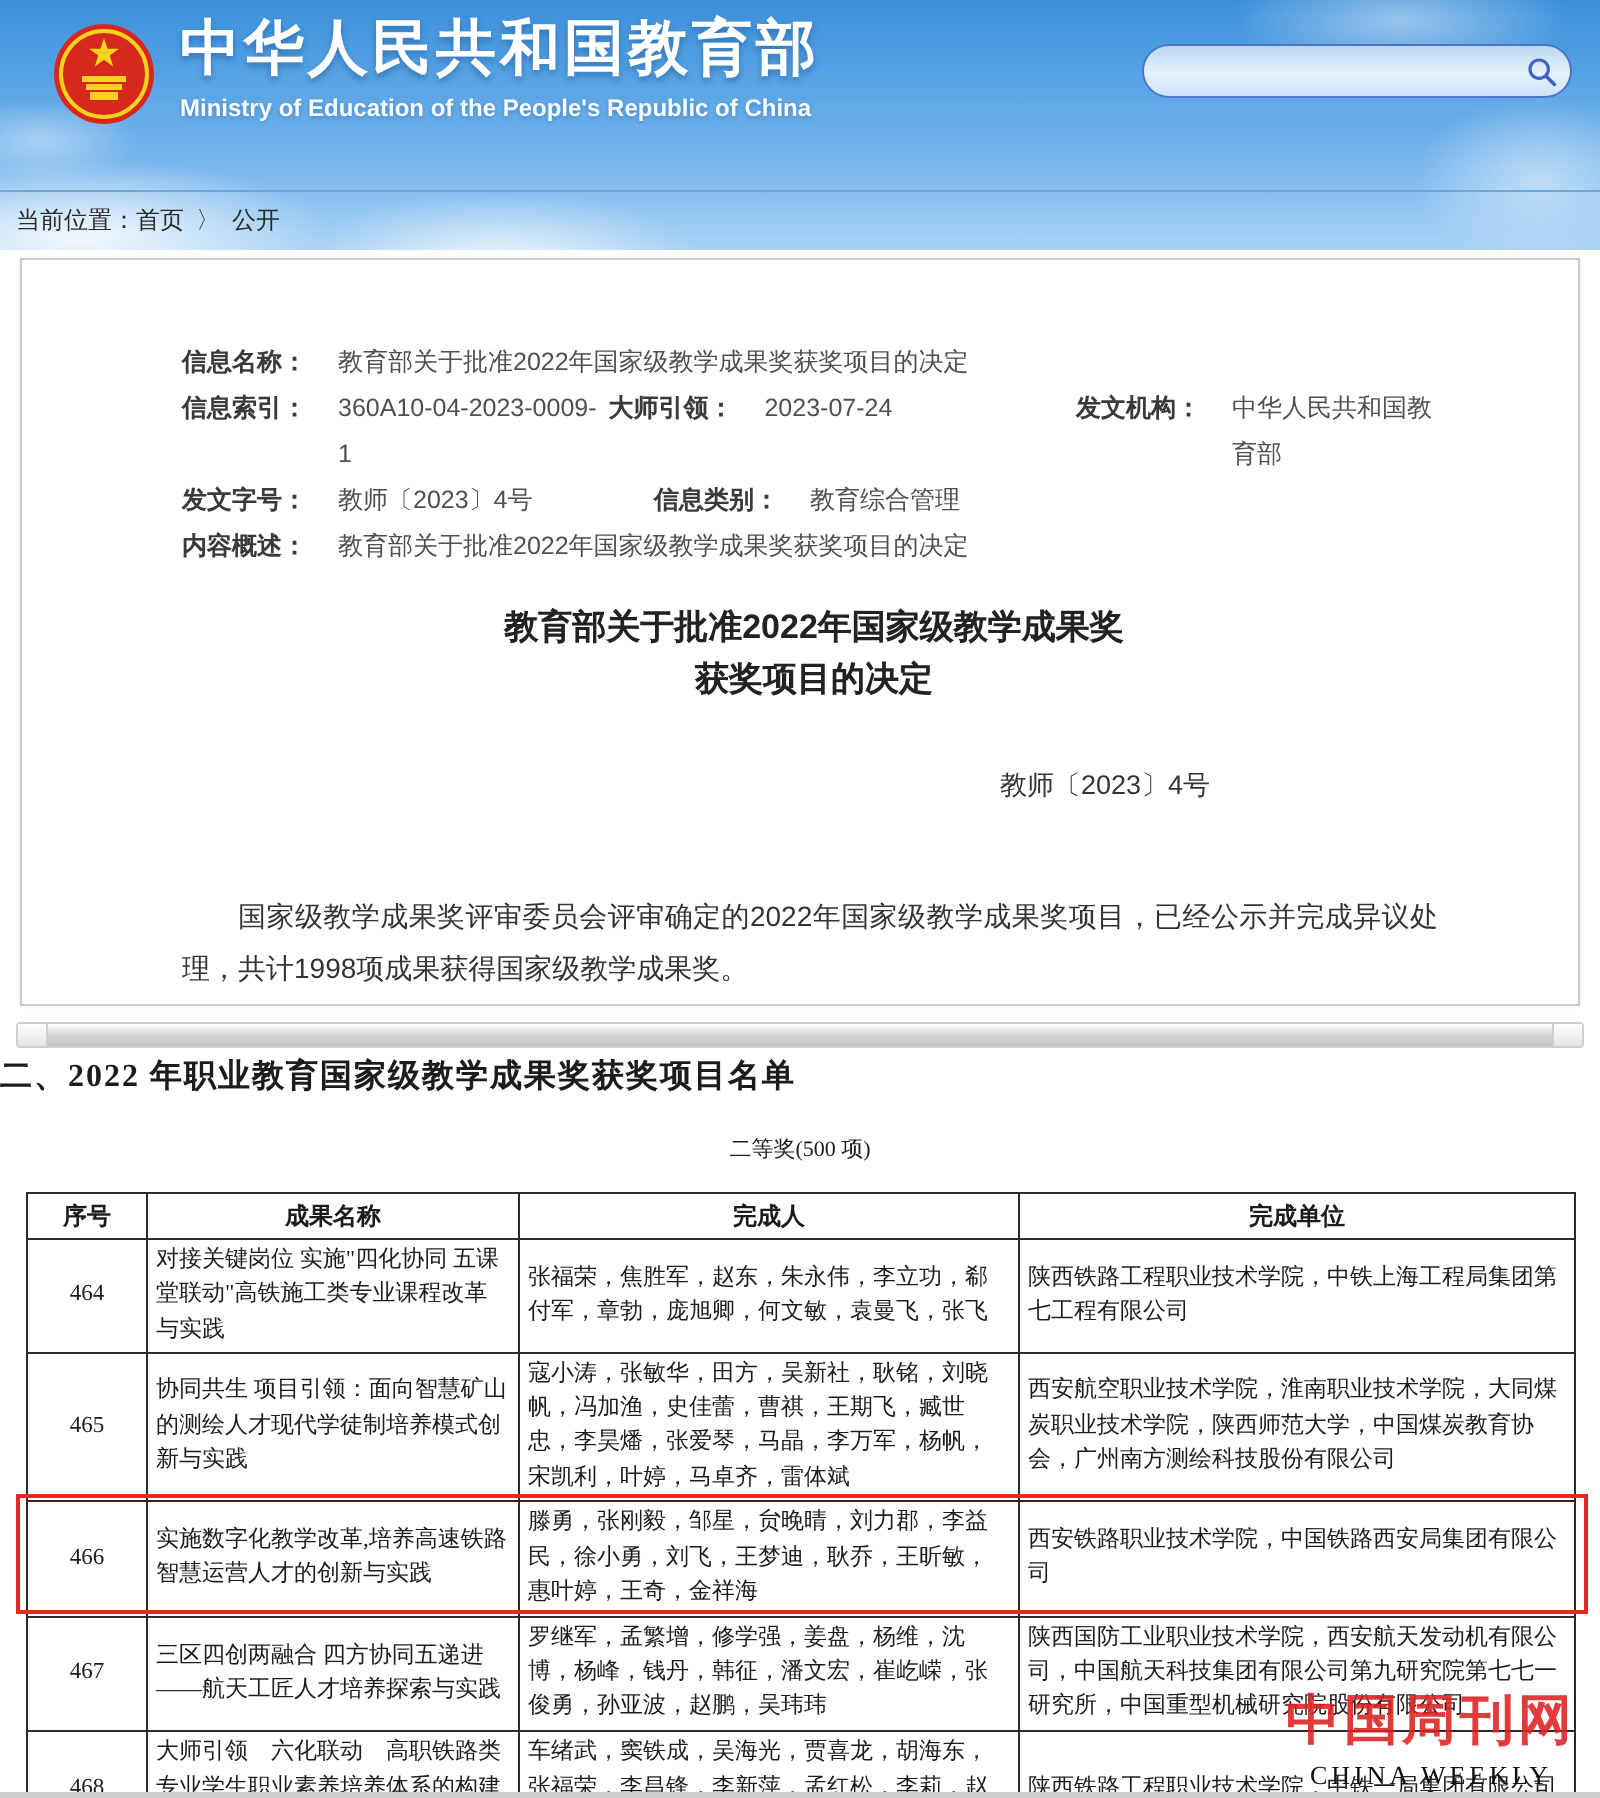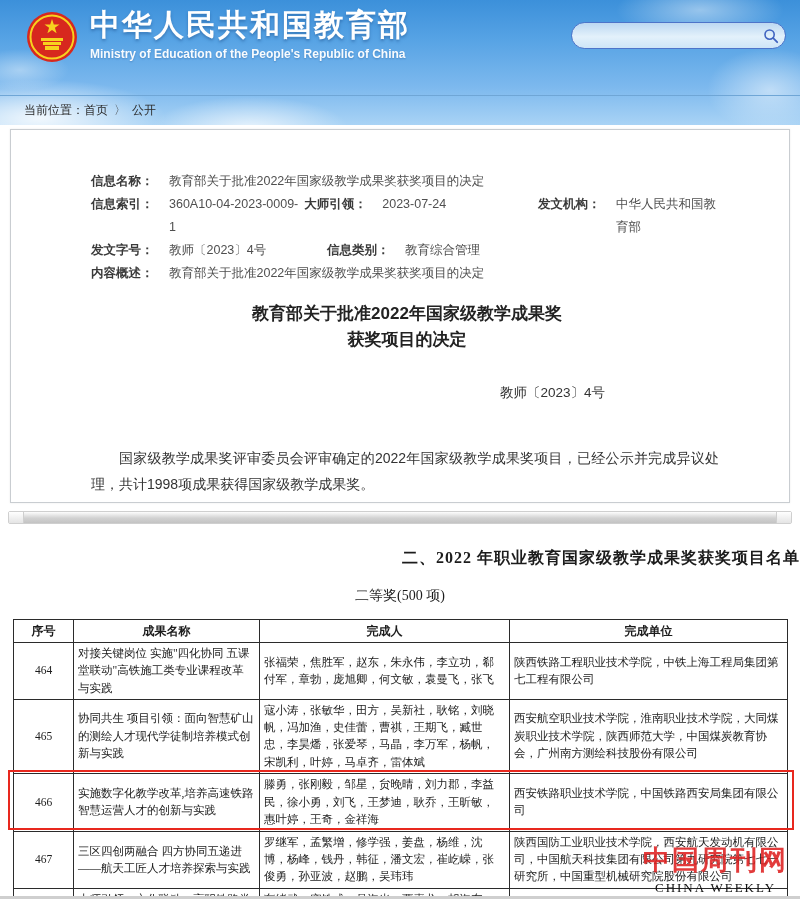--- a/index.html
+++ b/index.html
@@ -26,21 +26,21 @@
   .searchbox { margin-left:auto; margin-top:14px; width:215px; height:27px;
      border:1px solid #4d74c9; border-radius:14px;
      background:linear-gradient(180deg,#bcd8f2,#e3f1fb 55%,#cde5f7);
      display:flex; align-items:center; padding:0 6px 0 12px; }
   .searchbox input { flex:1; border:none; outline:none; background:transparent;
      font-size:12px; color:#336; height:20px; }
   .search-icon { width:16px; height:16px; flex:0 0 auto; }
 
   .crumb-bar { position:absolute; left:0; right:0; bottom:0; height:30px;
      border-top:1px solid #6fa6d6; display:flex; align-items:center;
-     padding-left:24px; font-size:12px; color:#2a2a2a; }
+     padding-left:8px; font-size:12px; color:#2a2a2a; }
   .crumb-bar a { color:#2a2a2a; text-decoration:none; }
   .crumb-sep { margin:0 6px; color:#444; }
 
   
   .panel { margin:4px 10px 0 10px; height:374px; background:#fff;
      border:1px solid #c9cdd1; box-shadow:0 0 2px rgba(0,0,0,.08);
      padding:40px 66px 0 80px; overflow:hidden; }
   .meta-row { display:flex; font-size:12.5px; line-height:23px; color:#4a4a4a; }
   .meta-label { font-weight:bold; color:#3a3a3a; flex:0 0 auto; }
   .meta-val { color:#4f4f4f; }
@@ -61,22 +61,22 @@
   .scroll-strip { margin:8px 8px 0 8px; height:13px; border-radius:2px;
      background:linear-gradient(180deg,#fdfdfd,#d2d2d2 55%,#c3c3c3);
      border:1px solid #cfcfcf; position:relative; }
   .scroll-strip::before, .scroll-strip::after { content:""; position:absolute; top:0; bottom:0;
      width:14px; background:linear-gradient(180deg,#fff,#e4e4e4); }
   .scroll-strip::before { left:0; border-right:1px solid #cfcfcf; }
   .scroll-strip::after  { right:0; border-left:1px solid #cfcfcf; }
 
   
   .list-section { font-family:"Liberation Serif", serif; color:#1c1c1c; }
-  .sec-heading { margin-top:24px; text-align:right; font-size:16px; font-weight:bold; letter-spacing:1px; }
-  .sec-sub { margin-top:18px; text-align:center; font-size:14px; }
+  .sec-heading { margin-top:4px; text-align:left; font-size:16px; font-weight:bold; letter-spacing:1px; }
+  .sec-sub { margin-top:18px; text-align:center; font-size:11px; }
 
   .table-wrap { width:774px; margin:14px auto 0 auto; position:relative; }
   table.award { width:100%; border-collapse:collapse; table-layout:fixed;
      font-size:11.5px; line-height:1.5; }
   table.award th, table.award td { border:1px solid #2b2b2b; padding:2px 4px; }
   table.award th { font-weight:bold; font-size:12px; height:22px; }
   col.c-no { width:60px; } col.c-name { width:186px; }
   col.c-people { width:250px; } col.c-units { width:278px; }
   td.cell-no { text-align:center; vertical-align:middle; font-family:"Liberation Serif",serif; }
   td.cell-name, td.cell-people, td.cell-units { vertical-align:middle; }

